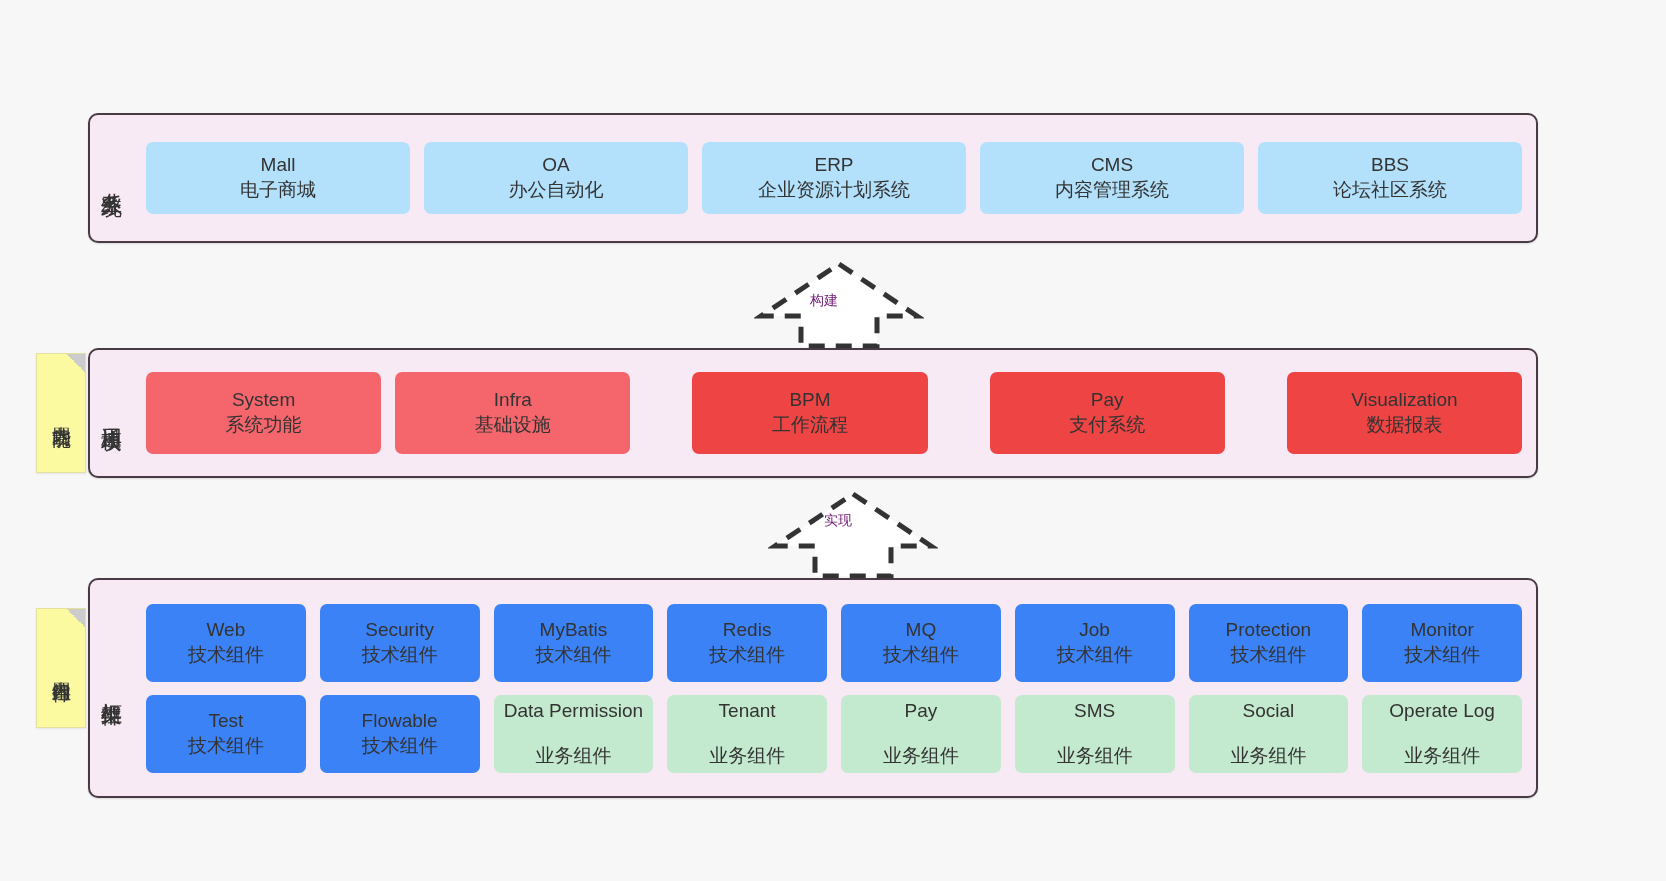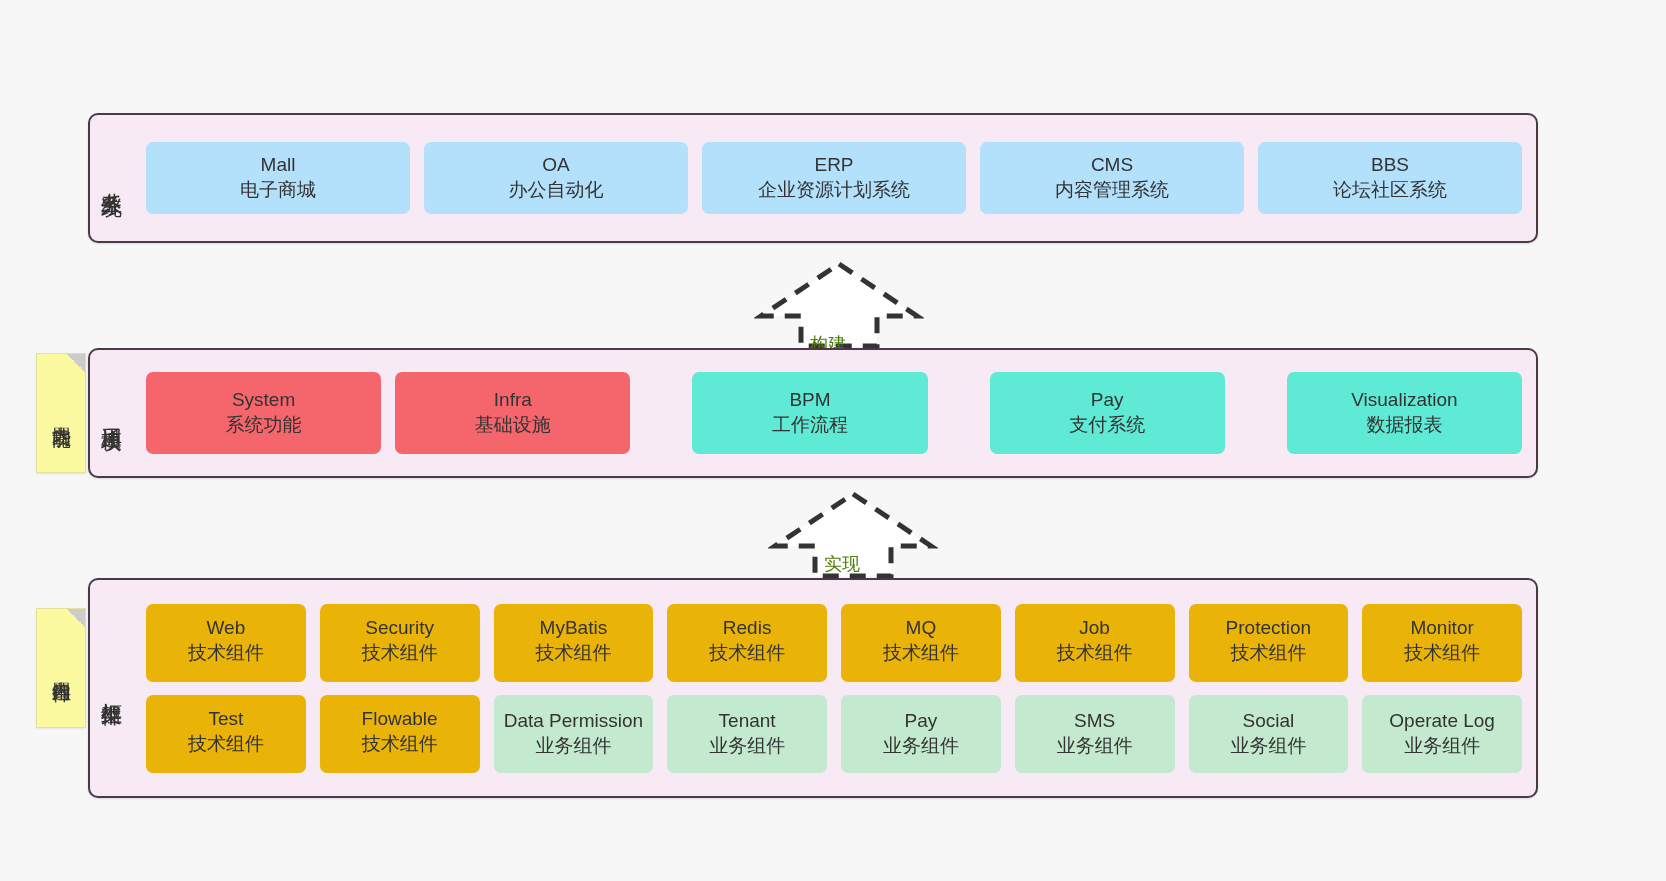--- a/index.html
+++ b/index.html
@@ -70,30 +70,30 @@
     box-sizing: border-box;
     border-radius: 7px;
     display: flex;
     flex-direction: column;
     align-items: center;
     justify-content: center;
     text-align: center;
     font-size: 19px;
     line-height: 1.3;
     color: #333333;
-    padding: 16px 4px;
+    padding: 4px 4px;
   }
   .node .en { display: block; }
   .node .cn { display: block; }
 
   .n-blue        { background: #b3e0fb; }
   .n-red         { background: #f4666c; }
-  .n-pink        { background: #5eead4; margin-left: 48px; }
-  .n-green       { background: #eab308; justify-content: flex-end; }
-  .n-lightgreen  { background: #c3e9ce; }
+  .n-pink        { background: #ef4444; margin-left: 48px; }
+  .n-green       { background: #3b82f6; }
+  .n-lightgreen  { background: #c3e9ce; justify-content: space-between; }
 
   
   #layer-business { left: 88px;  top: 113px; width: 1450px; height: 130px; }
   #layer-common   { left: 88px;  top: 348px; width: 1450px; height: 130px; }
   #layer-framework{ left: 88px;  top: 578px; width: 1450px; height: 220px; }
 
   #layer-business .node  { height: 72px; }
   #layer-common .node    { height: 82px; }
   #layer-framework .node { height: 78px; }
 
@@ -129,25 +129,24 @@
   
   .arrow-wrap {
     position: absolute;
     pointer-events: none;
   }
   #arrow-build  { left: 754px; top: 258px; width: 170px; height: 90px; }
   #arrow-impl   { left: 768px; top: 488px; width: 170px; height: 90px; }
 
   .arrow-label {
     position: absolute;
-    font-size: 18px;
-    color: #4d7c0f;
+    font-size: 14px;
+    color: #701a75;
     background: transparent;
     white-space: nowrap;
-    margin-top: 40px;
   }
   #label-build { left: 810px; top: 292px; }
   #label-impl  { left: 824px; top: 512px; }
 </style>
 </head>
 <body>
 
 <div class="canvas">
 
   <div class="layer" id="layer-business">

